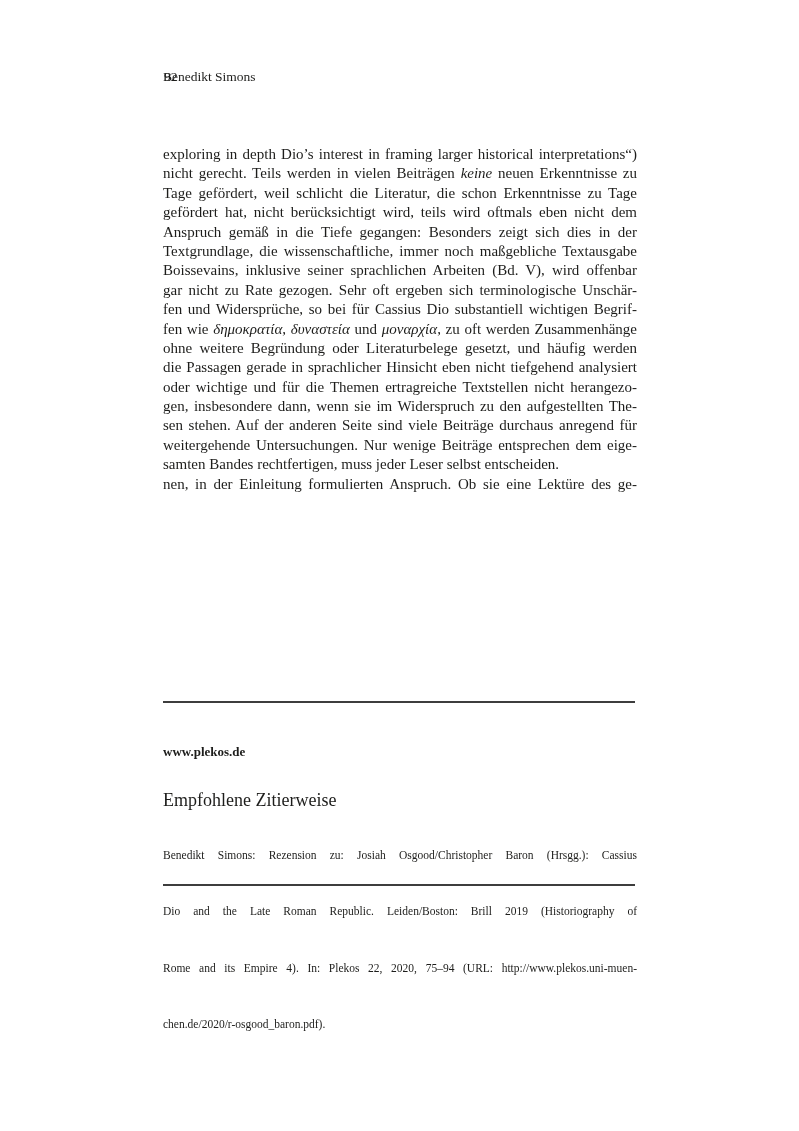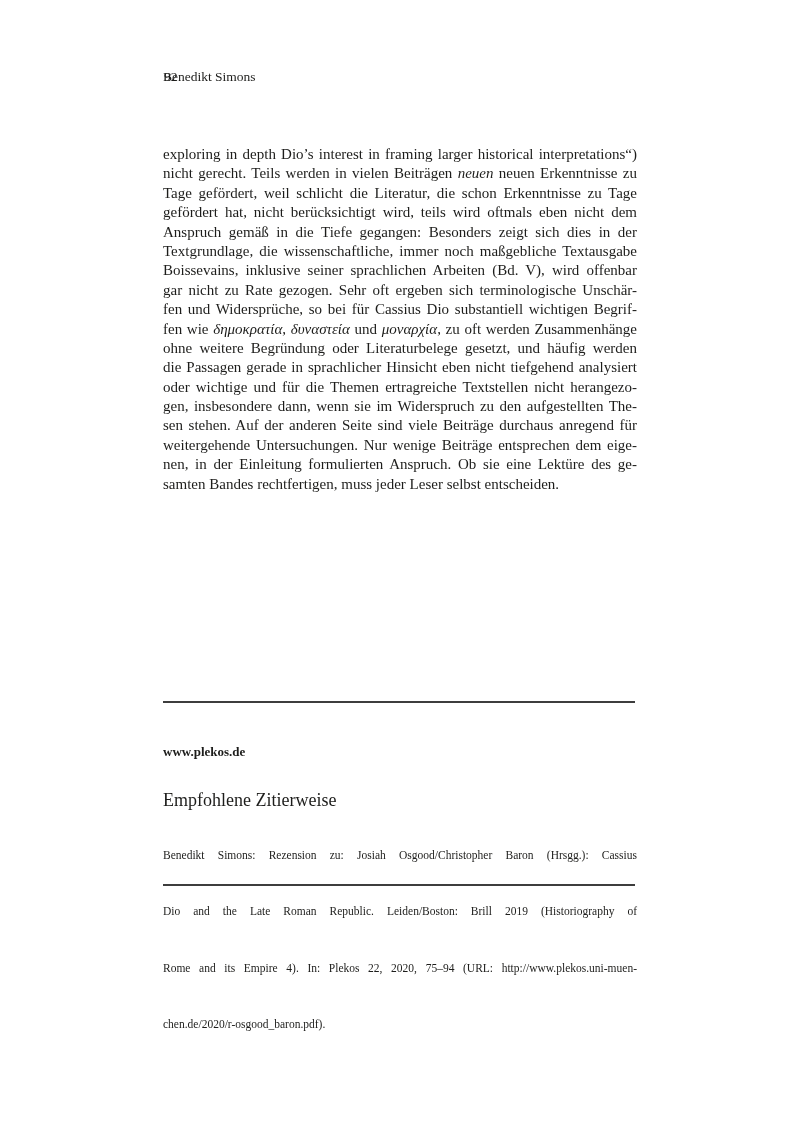--- a/index.html
+++ b/index.html
@@ -114,37 +114,37 @@
 
 <div class="page">
 
   <div class="header">
     <span class="page-number">92</span>
     <span class="running-header">Benedikt Simons</span>
   </div>
 
   <div class="body-block">
     <div class="bline">exploring in depth Dio’s interest in framing larger historical interpretations“)</div>
-    <div class="bline"><span>nicht gerecht. Teils werden in vielen Beiträgen </span><span class="em-italic">neuen</span><span> neuen Erkenntnisse zu</span></div>
+    <div class="bline"><span>nicht gerecht. Teils werden in vielen Beiträgen </span><span class="em-italic">keine</span><span> neuen Erkenntnisse zu</span></div>
     <div class="bline">Tage gefördert, weil schlicht die Literatur, die schon Erkenntnisse zu Tage</div>
     <div class="bline">gefördert hat, nicht berücksichtigt wird, teils wird oftmals eben nicht dem</div>
     <div class="bline">Anspruch gemäß in die Tiefe gegangen: Besonders zeigt sich dies in der</div>
     <div class="bline">Textgrundlage, die wissenschaftliche, immer noch maßgebliche Textausgabe</div>
     <div class="bline">Boissevains, inklusive seiner sprachlichen Arbeiten (Bd. V), wird offenbar</div>
     <div class="bline">gar nicht zu Rate gezogen. Sehr oft ergeben sich terminologische Unschär-</div>
     <div class="bline">fen und Widersprüche, so bei für Cassius Dio substantiell wichtigen Begrif-</div>
     <div class="bline"><span>fen wie </span><span class="greek">δημοκρατία</span><span>, </span><span class="greek">δυναστεία</span><span> und </span><span class="greek">μοναρχία</span><span>, zu oft werden Zusammenhänge</span></div>
     <div class="bline">ohne weitere Begründung oder Literaturbelege gesetzt, und häufig werden</div>
     <div class="bline">die Passagen gerade in sprachlicher Hinsicht eben nicht tiefgehend analysiert</div>
     <div class="bline">oder wichtige und für die Themen ertragreiche Textstellen nicht herangezo-</div>
     <div class="bline">gen, insbesondere dann, wenn sie im Widerspruch zu den aufgestellten The-</div>
     <div class="bline">sen stehen. Auf der anderen Seite sind viele Beiträge durchaus anregend für</div>
     <div class="bline">weitergehende Untersuchungen. Nur wenige Beiträge entsprechen dem eige-</div>
+    <div class="bline last">samten Bandes rechtfertigen, muss jeder Leser selbst entscheiden.</div>
     <div class="bline">nen, in der Einleitung formulierten Anspruch. Ob sie eine Lektüre des ge-</div>
-    <div class="bline last">samten Bandes rechtfertigen, muss jeder Leser selbst entscheiden.</div>
   </div>
 
   <div class="rule rule-top"></div>
 
 
   <div class="site-line">www.plekos.de</div>
 
   <div class="cite-heading">Empfohlene Zitierweise</div>
   <div class="citation-block">
     <div class="cline">Benedikt Simons: Rezension zu: Josiah Osgood/Christopher Baron (Hrsgg.): Cassius</div>

